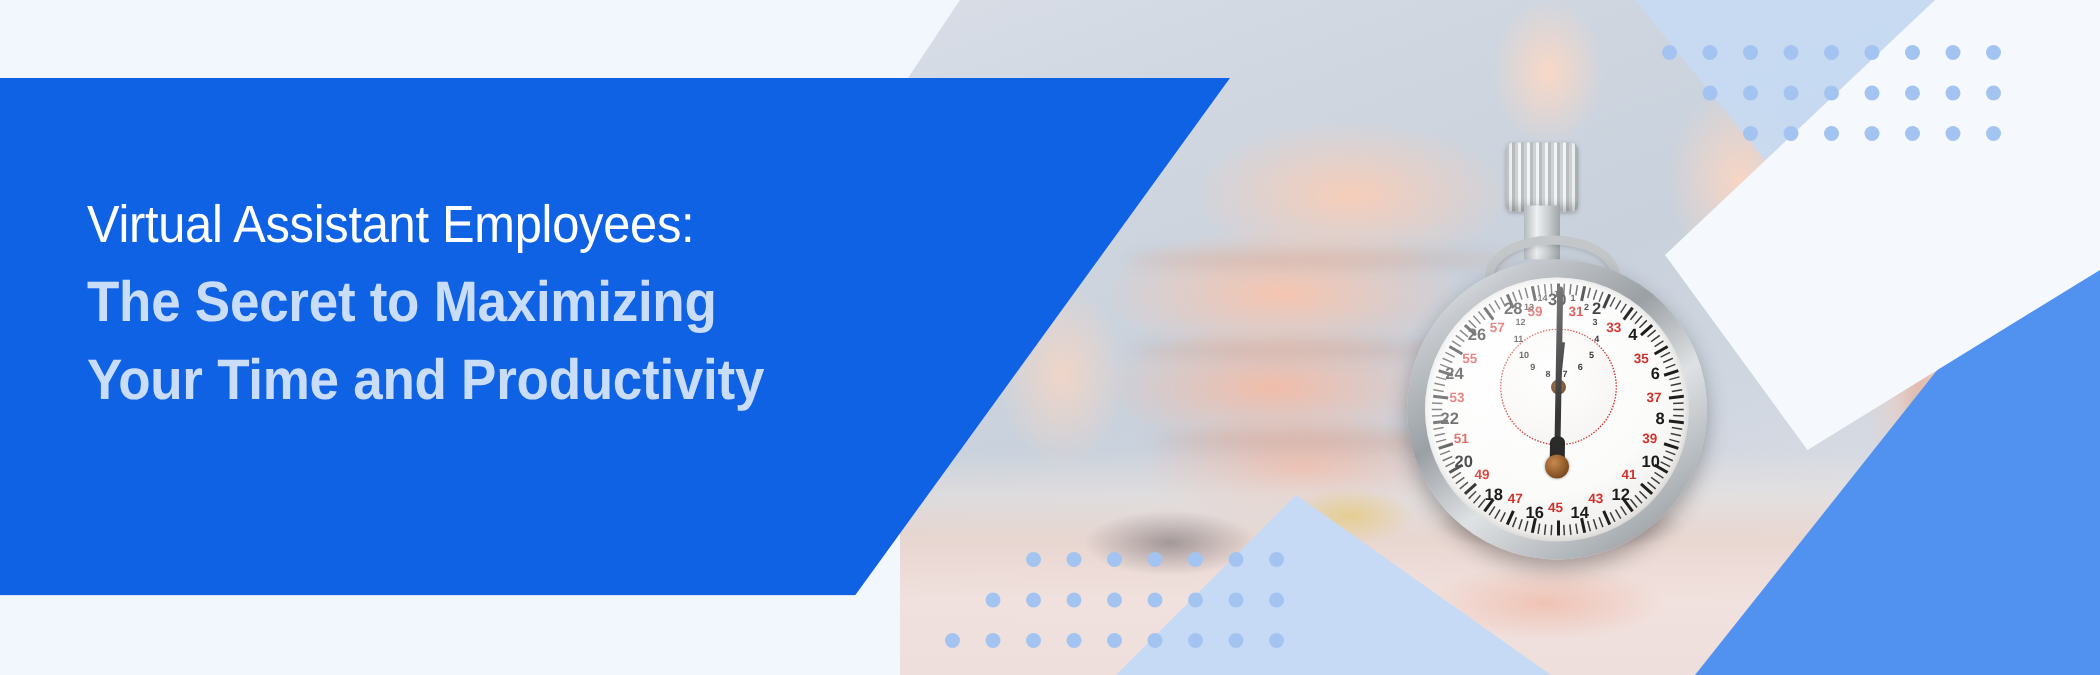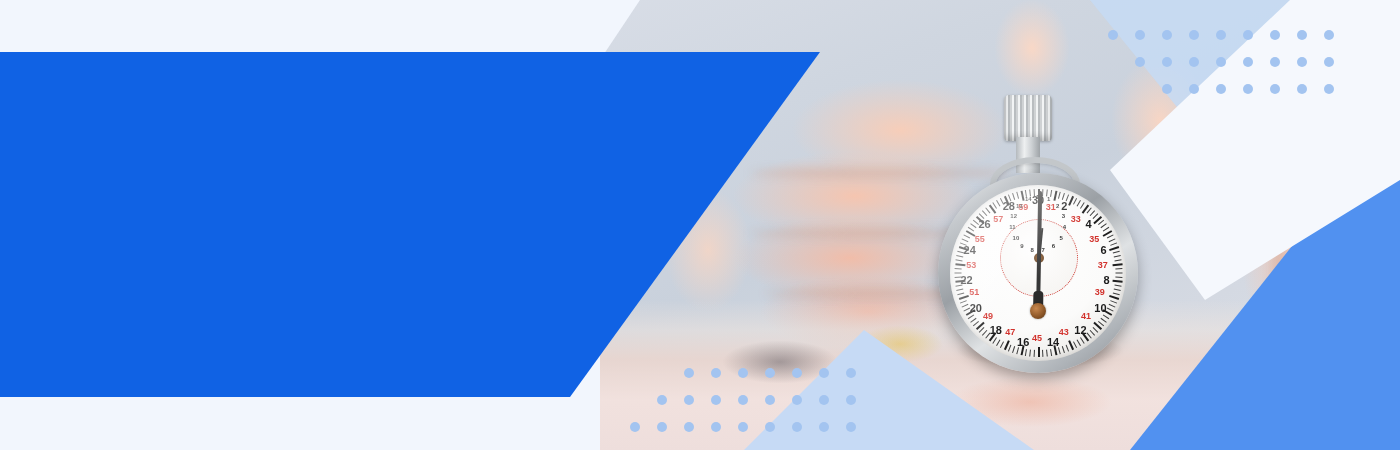--- a/index.html
+++ b/index.html
@@ -433,14 +433,19 @@
       <div class="dot" style="left: 81px; top: 54px;"></div>
       <div class="dot" style="left: 108px; top: 54px;"></div>
       <div class="dot" style="left: 135px; top: 54px;"></div>
       <div class="dot" style="left: 162px; top: 54px;"></div>
       <div class="dot" style="left: 189px; top: 54px;"></div>
       <div class="dot" style="left: 216px; top: 54px;"></div>
     </div>
 
   <div class="blue-panel"></div>
 
+  <div class="headline">
+    <p class="hl-line hl-1">Virtual Assistant Employees:</p>
+    <p class="hl-line hl-2">The Secret to Maximizing</p>
+    <p class="hl-line hl-3">Your Time and Productivity</p>
+  </div>
 
 </div>
 
 </body></html>

